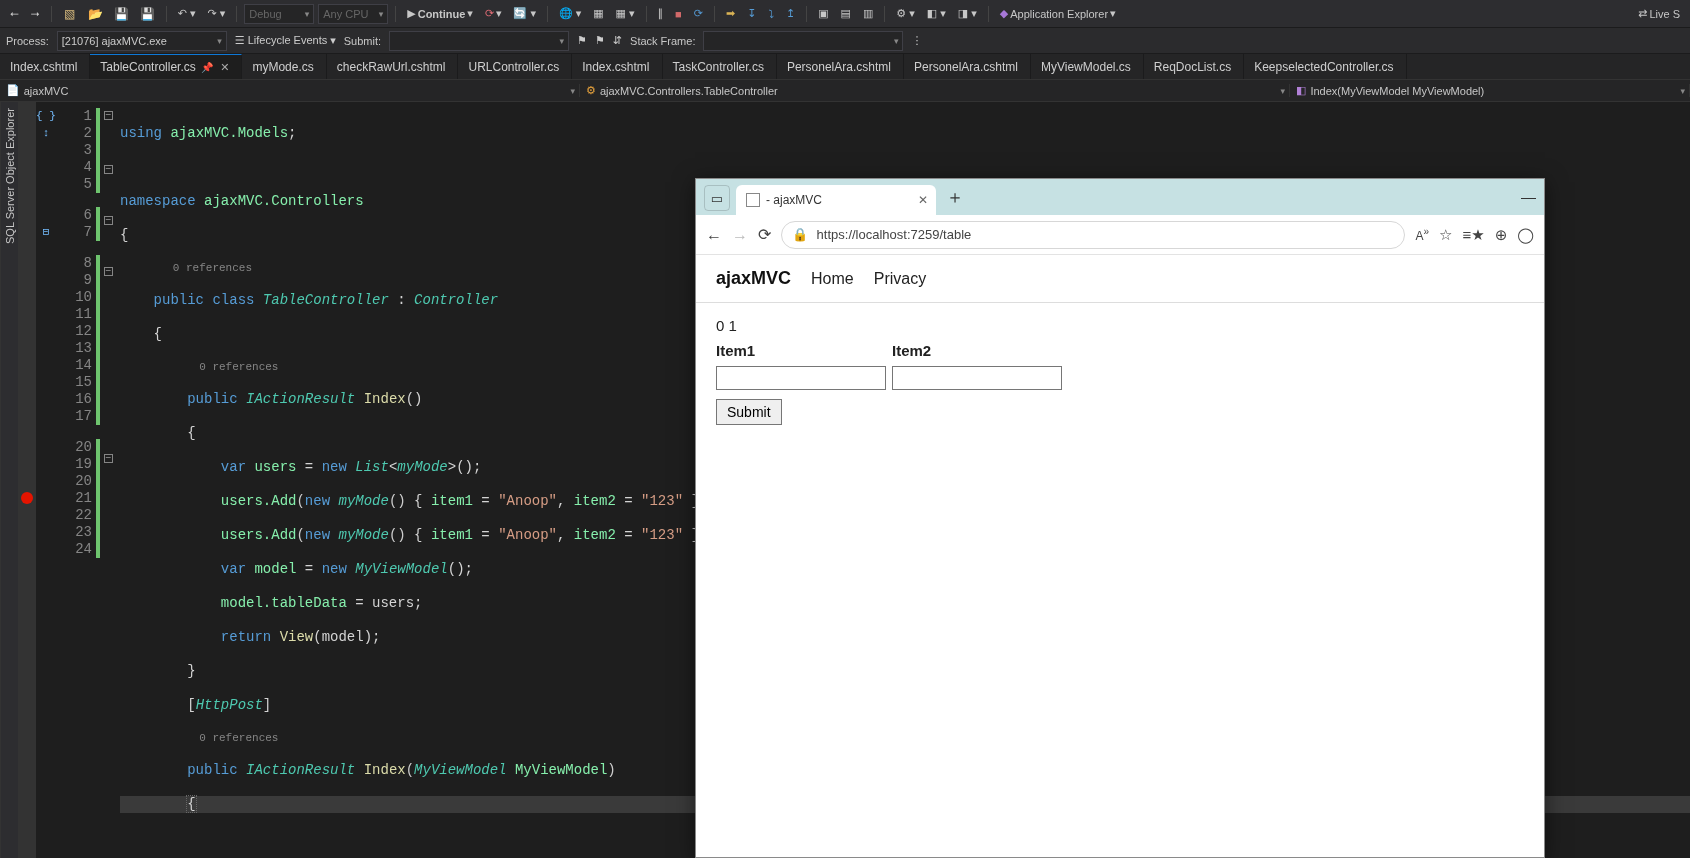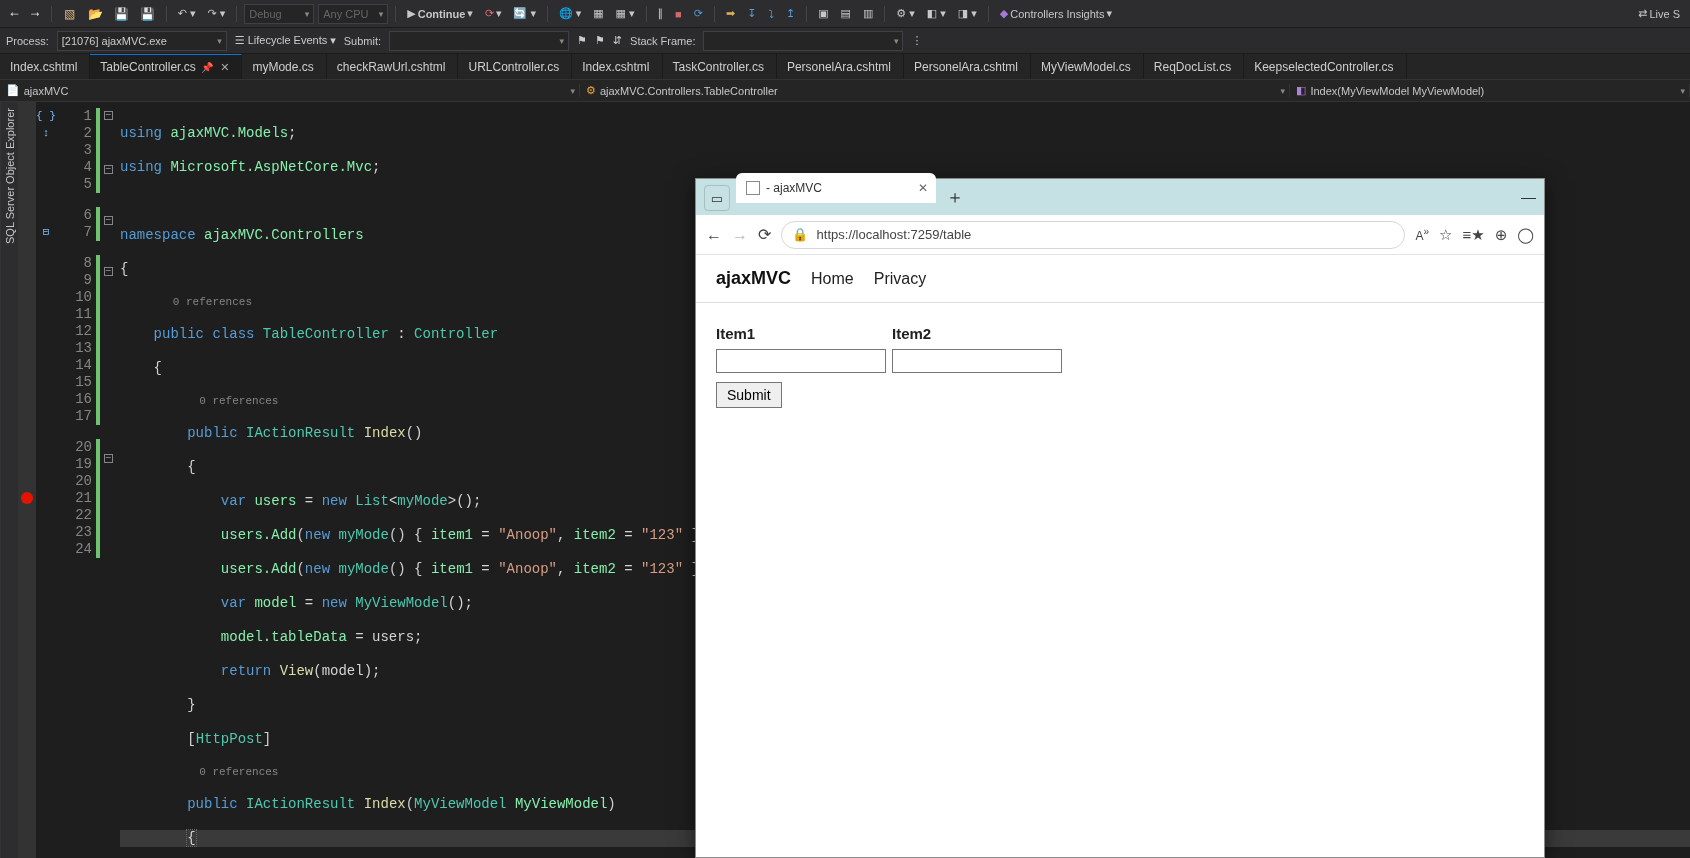--- a/index.html
+++ b/index.html
@@ -47,36 +47,36 @@
   .fold { width:16px; border-right:0; padding-top:6px; color:#a0a0a0; }
   .fold .fl { height:17px; font-size:10px; text-align:center; }
   .fold .box { border:1px solid #858585; width:9px; height:9px; margin:3px auto 0; line-height:7px; text-align:center; font-size:10px; color:#a0a0a0;}
   .change-bar { width:4px; margin-top:6px; }
   .change-bar .c { height:17px; }
   .change-bar .g { background:#6ec46e; }
 
   .code { flex:1; padding:6px 0 0 4px; white-space:pre; position:relative; }
   .code .row { height:17px; position:relative; }
   .kw { color:#569cd6; }
-  .ns { color:#4ec9b0; }
+  .ns { color:#4ec9b0;font-style:italic; }
   .mtd { color:#dcdcaa; }
   .str { color:#d69d85; }
   .op  { color:#d4d4d4; }
   .id  { color:#86efac; }
   .brace-hl { outline:1px dotted #666; }
   .bp-dot { position:absolute; left:3px; width:12px; height:12px; background:#e51400; border-radius:50%;}
 
   .codelens { color:#858585; font-size:11px; height:14px; line-height:14px; padding-left:0; }
   .side-icn { color:#75beff; font-size:11px; text-align:center; }
 
   
   .browser { position:absolute; left:695px; top:178px; width:850px; height:680px; background:#fff; border:1px solid #8a8a8a; box-shadow:0 4px 20px rgba(0,0,0,.5); display:flex; flex-direction:column; font-family:"Segoe UI",Arial; }
   .br-titlebar { height:36px; background:#c6e1e3; display:flex; align-items:flex-end; padding:0 8px; gap:6px; }
   .br-tabspace-icn { width:26px; height:26px; border:1px solid rgba(0,0,0,.15); border-radius:4px; display:flex; align-items:center; justify-content:center; font-size:13px; color:#333; margin-bottom:4px;}
-  .br-tab { background:#fff; height:30px; width:200px; border-radius:6px 6px 0 0; margin-bottom:12px; display:flex; align-items:center; padding:0 10px; font-size:12px; color:#333; position:relative;}
+  .br-tab { background:#fff; height:30px; width:200px; border-radius:6px 6px 0 0; margin-bottom:0; display:flex; align-items:center; padding:0 10px; font-size:12px; color:#333; position:relative;}
   .br-tab .fav { width:14px; height:14px; border:1px solid #888; margin-right:6px; display:inline-block;}
   .br-tab .x { position:absolute; right:8px; color:#666; font-size:12px;}
   .br-newtab { font-size:18px; color:#333; margin:0 4px 6px 4px; }
   .br-wincontrols { margin-left:auto; display:flex; gap:14px; margin-bottom:10px;}
   .br-wincontrols span { font-size:15px; color:#333; text-align:center;}
 
   .br-addr { height:40px; background:#fff; border-bottom:1px solid #e3e3e3; display:flex; align-items:center; padding:0 10px; gap:10px;}
   .br-addr .icn { font-size:16px; color:#444; }
   .br-urlbar { flex:1; height:28px; border:1px solid #d7d7d7; border-radius:14px; display:flex; align-items:center; padding:0 10px; gap:8px; font-size:13px; color:#444;}
   .br-right-icons { display:flex; gap:10px;}
@@ -160,21 +160,21 @@
     </span>
   <span class="tb-sep"></span>
   <span class="tb-btn">▣</span>
   <span class="tb-btn">▤</span>
   <span class="tb-btn">▥</span>
   <span class="tb-sep"></span>
   <span class="tb-btn">⚙ ▾</span>
   <span class="tb-btn">◧ ▾</span>
   <span class="tb-btn">◨ ▾</span>
   <span class="tb-sep"></span>
-  <span class="tb-btn"><span style="color:#a778d8">◆</span> <span>Controllers Insights</span> ▾</span>
+  <span class="tb-btn"><span style="color:#a778d8">◆</span> <span>Application Explorer</span> ▾</span>
   <div class="flex-sp"></div>
   <span class="tb-btn">⇄ <span>Live S</span></span>
 </div>
 
 <div class="proc-row">
   <span class="proc-label">Process:</span>
   <div class="combo wide">
       <span>[21076] ajaxMVC.exe</span>
     </div>
   <span class="tb-btn">☰ <span>Lifecycle Events</span> ▾</span>
@@ -358,21 +358,20 @@
         <div class="fl"></div>
           <div class="fl"></div>
           <div class="fl"></div>
           <div class="fl"></div>
           <div class="fl"></div>
           <div class="fl"></div>
       </div>
 
       <div class="code">
 <div class="row"><span class="kw">using</span> <span class="id">ajaxMVC.Models</span><span class="op">;</span></div>
-<div class="row"><span class="kw">using</span> <span class="id">Microsoft.AspNetCore.Mvc</span><span class="op">;</span></div>
 <div class="row"></div>
 <div class="row"><span class="kw">namespace</span> <span class="id">ajaxMVC.Controllers</span></div>
 <div class="row"><span class="op">{</span></div>
 <div class="codelens">        <span>0 references</span></div>
 <div class="row">    <span class="kw">public</span> <span class="kw">class</span> <span class="ns">TableController</span><span class="op"> : </span><span class="ns">Controller</span></div>
 <div class="row">    <span class="op">{</span></div>
 <div class="codelens">            <span>0 references</span></div>
 <div class="row">        <span class="kw">public</span> <span class="ns">IActionResult</span> <span class="mtd">Index</span><span class="op">()</span></div>
 <div class="row">        <span class="op">{</span></div>
 <div class="row">            <span class="kw">var</span> <span class="id">users</span><span class="op"> = </span><span class="kw">new</span> <span class="ns">List</span><span class="op">&lt;</span><span class="ns">myMode</span><span class="op">&gt;</span><span class="op">()</span><span class="op">;</span></div>
@@ -426,20 +425,21 @@
       <span class="icn">◯</span>
     </div>
   </div>
   <div class="br-content">
     <div class="br-nav">
       <span class="brand">ajaxMVC</span>
       <span class="lnk">Home</span>
       <span class="lnk">Privacy</span>
     </div>
     <div class="br-page">
+      <div>0 1</div>
       <table>
         <tbody>
             <tr>
           <th style="width:176px">Item1</th>
           <th>Item2</th>
         </tr>
         <tr>
           <td>
                 <div class="tbx"></div>
               </td>

